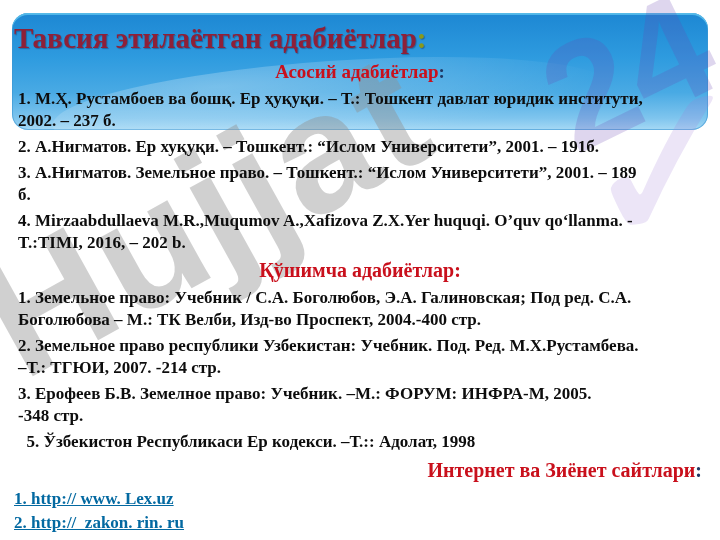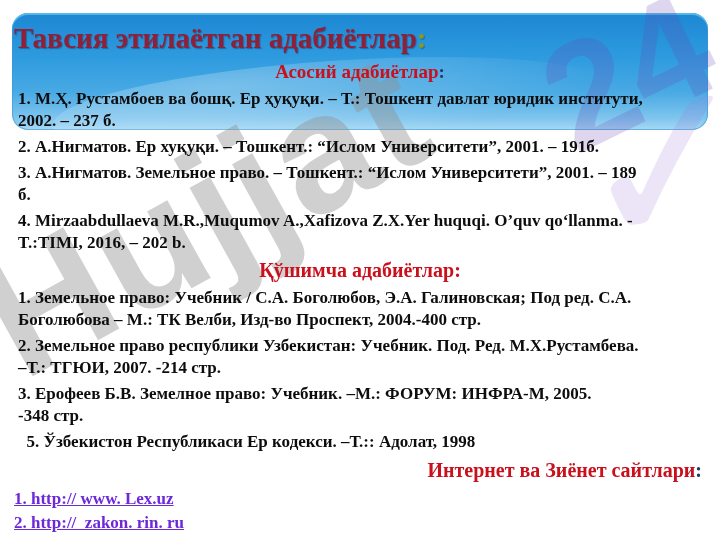--- a/index.html
+++ b/index.html
@@ -72,21 +72,21 @@
     text-align: right; margin-left: 76px; margin-top: 1px; line-height: 26px;
   }
 
   .ref {
     font-size: 17px; line-height: 22px; font-weight: bold; color: #0d0d0d;
     margin: 4px; white-space: pre-wrap;
   }
   .ref .publisher-gray { color: #56606c; }
 
   .link-line {
-    font-size: 17px; line-height: 24px; font-weight: bold; color: #6d28d9;
+    font-size: 17px; line-height: 24px; font-weight: bold; color: #0369a1;
     margin: 0; text-decoration: underline; white-space: pre-wrap;
     width: max-content; cursor: pointer;
   }
 </style>
 </head>
 <body>
 
 <div class="stage">
 
   <div class="title-band">

